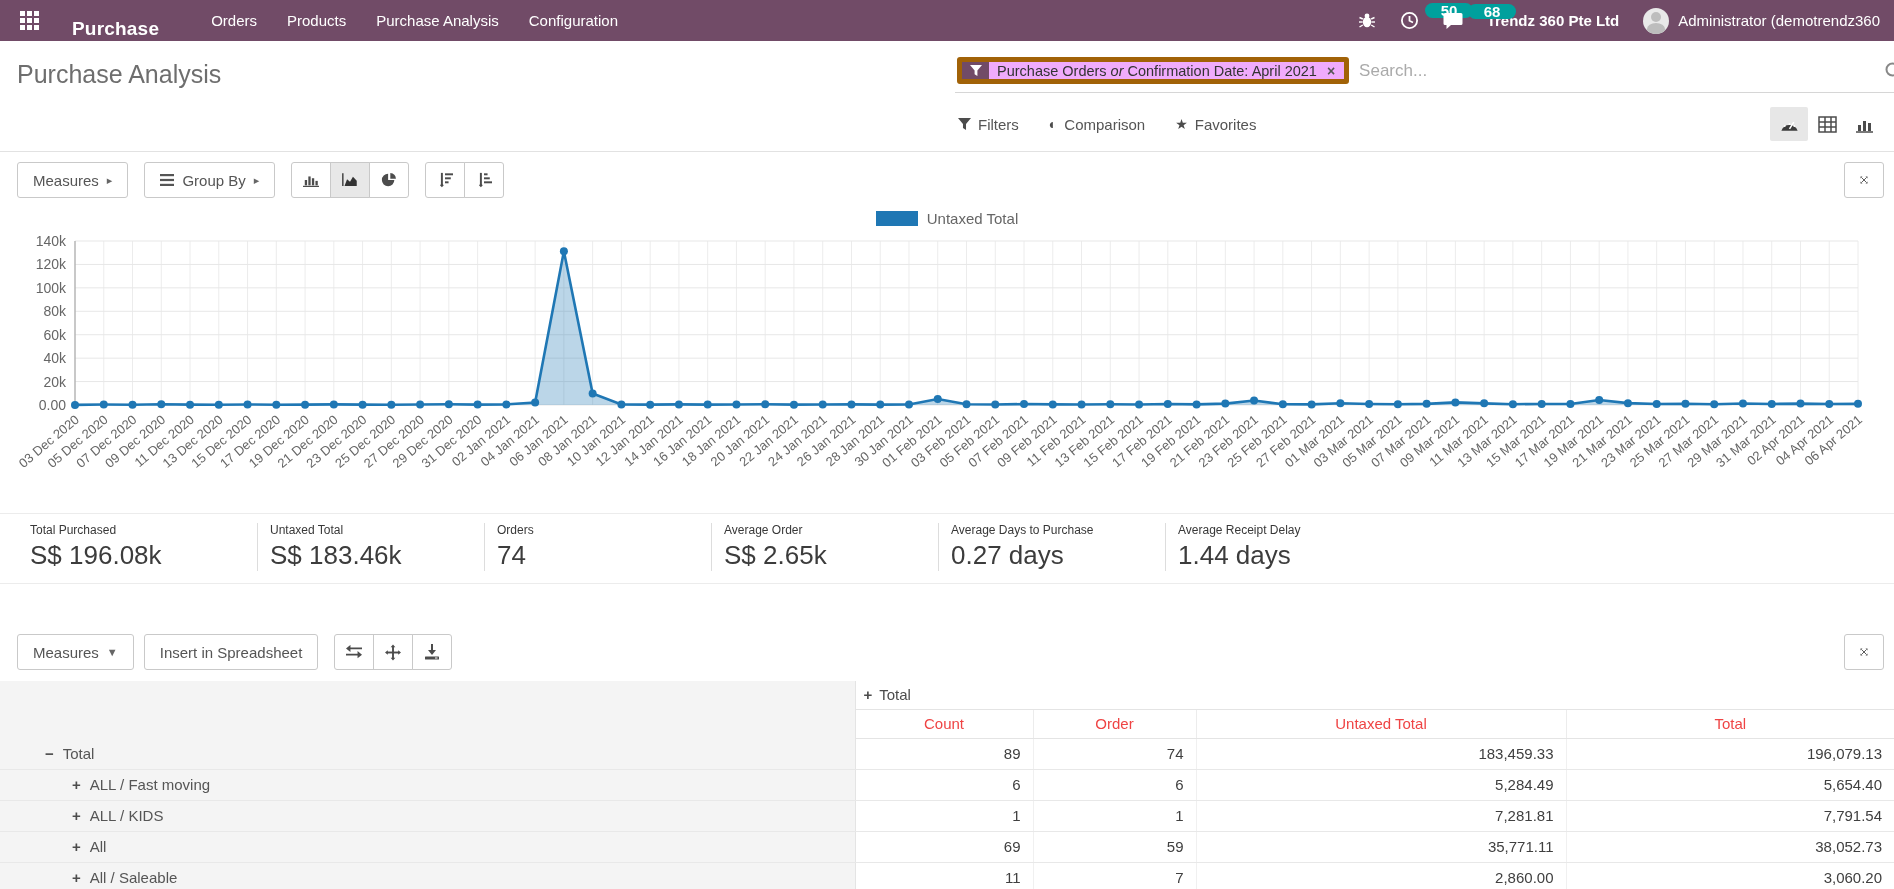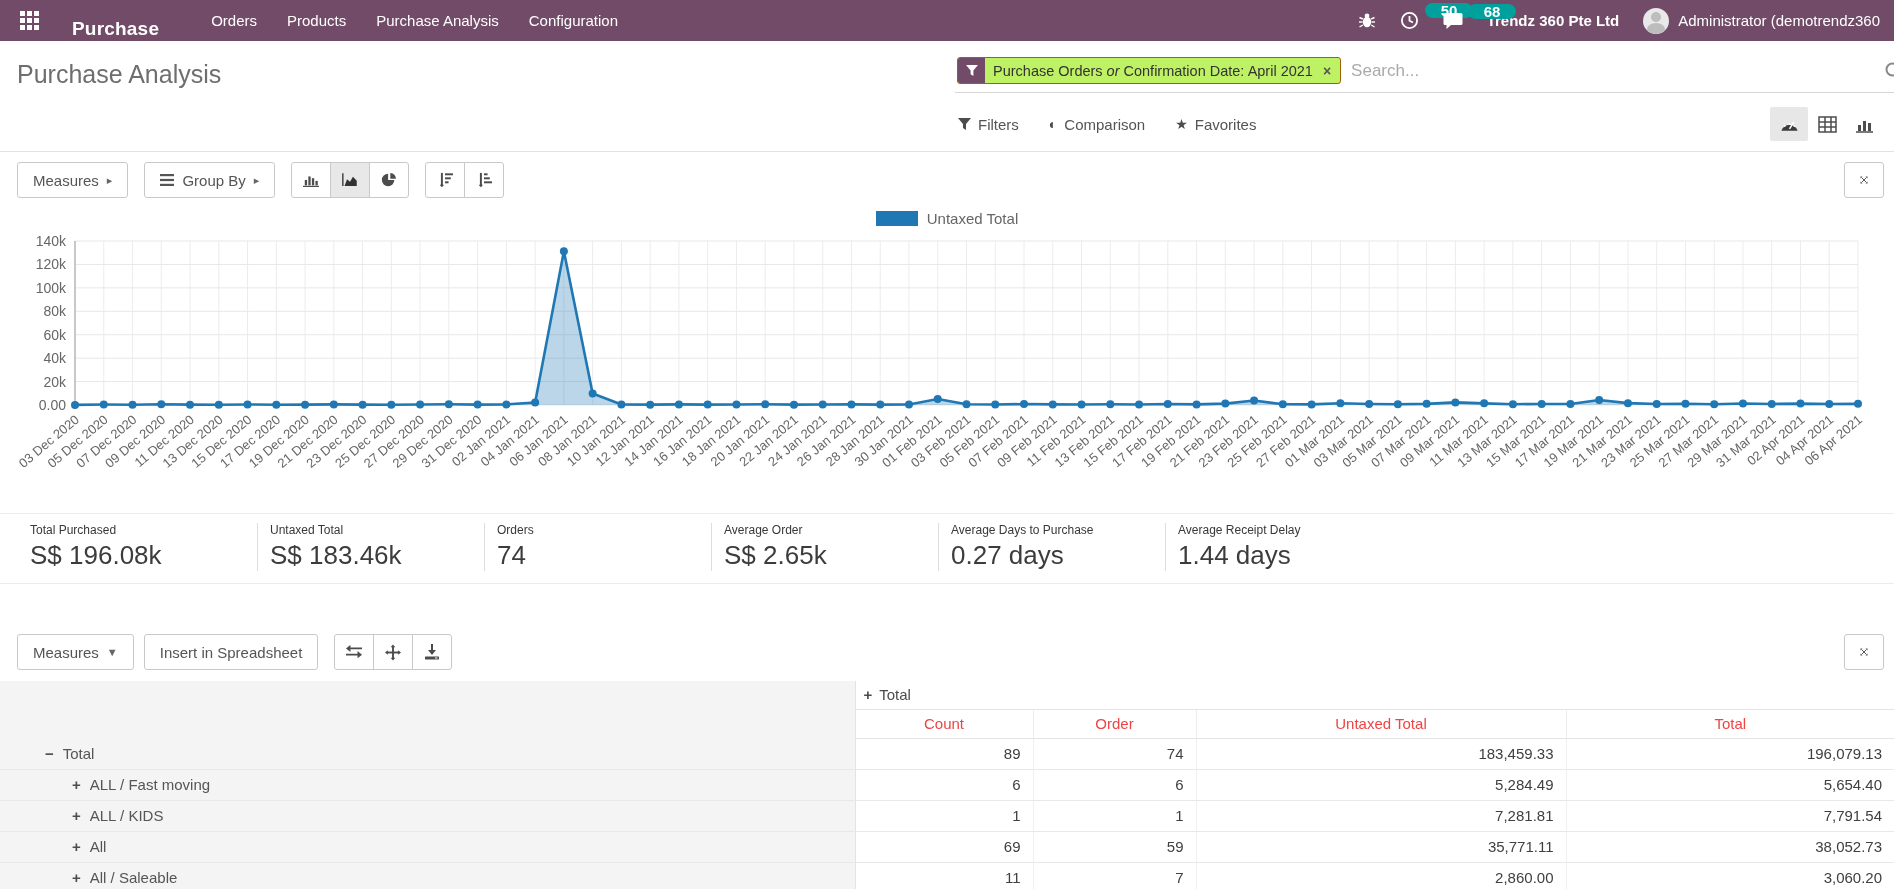--- a/index.html
+++ b/index.html
@@ -27,22 +27,22 @@
   .avatar:before{ content:""; position:absolute; top:4px; left:8px; width:10px; height:10px; border-radius:50%; background:#bdbdbd; }
   .avatar:after{ content:""; position:absolute; top:15px; left:4px; width:18px; height:12px; border-radius:50% 50% 0 0; background:#bdbdbd; }
   .username{ font-size:15px; }
 
   
   .control-panel{ border-bottom:1px solid #e2e2e2; padding:12px 0 10px 0; }
   .cp-top{ display:flex; align-items:flex-start; padding-left:17px; }
   .page-title{ font-size:25px; color:#6e6e6e; font-weight:400; flex:1 1 auto; padding-top:7px; }
   .search-bar{ flex:0 0 939px; display:flex; align-items:center; gap:10px;
     border-bottom:1px solid #d6d6d6; padding:4px 0 8px 2px; position:relative; }
-  .facet{ display:flex; align-items:stretch; border:1px solid #a16207; border-radius:3px;
-    background:#bef264; height:27px; overflow:hidden; }
+  .facet{ display:flex; align-items:stretch; border:5px solid #a16207; border-radius:3px;
+    background:#f0abfc; height:27px; overflow:hidden; }
   .facet-icon{ width:27px; background:var(--brand); color:#fff; display:flex; align-items:center; justify-content:center; }
   .facet-text{ display:flex; align-items:center; gap:4px; font-size:14.5px; color:#333; padding:0 8px; }
   .facet-text .conn{ font-style:italic; }
   .facet-close{ display:flex; align-items:center; padding:0 9px 0 2px; color:#555; font-weight:bold; font-size:14px; cursor:pointer; }
   .search-input{ border:0; outline:0; font-size:17px; flex:1; color:#333;
     font-family:"Liberation Sans","DejaVu Sans",sans-serif; }
   .search-input::placeholder{ color:#aaa; }
   .search-mag{ position:absolute; right:-10px; top:8px; color:#777; }
   .cp-bottom{ display:flex; align-items:center; margin-top:14px; padding-left:958px; padding-right:10px; }
   .cp-links{ display:flex; gap:30px; }

